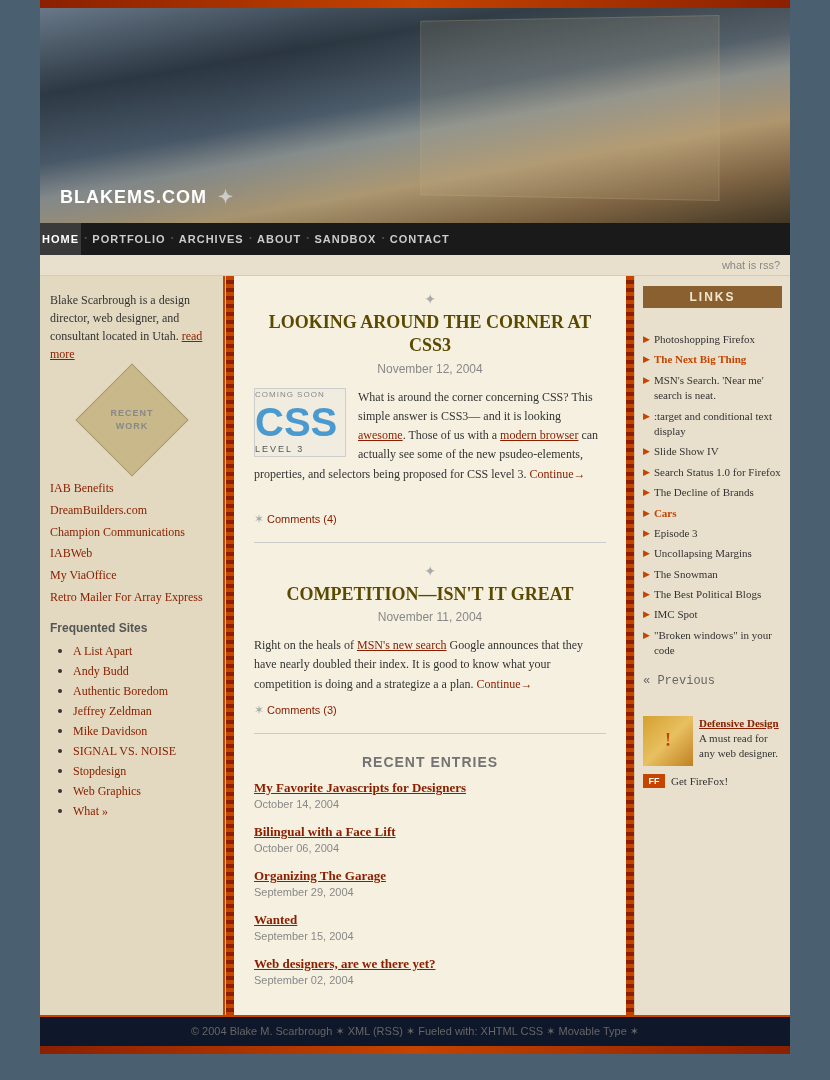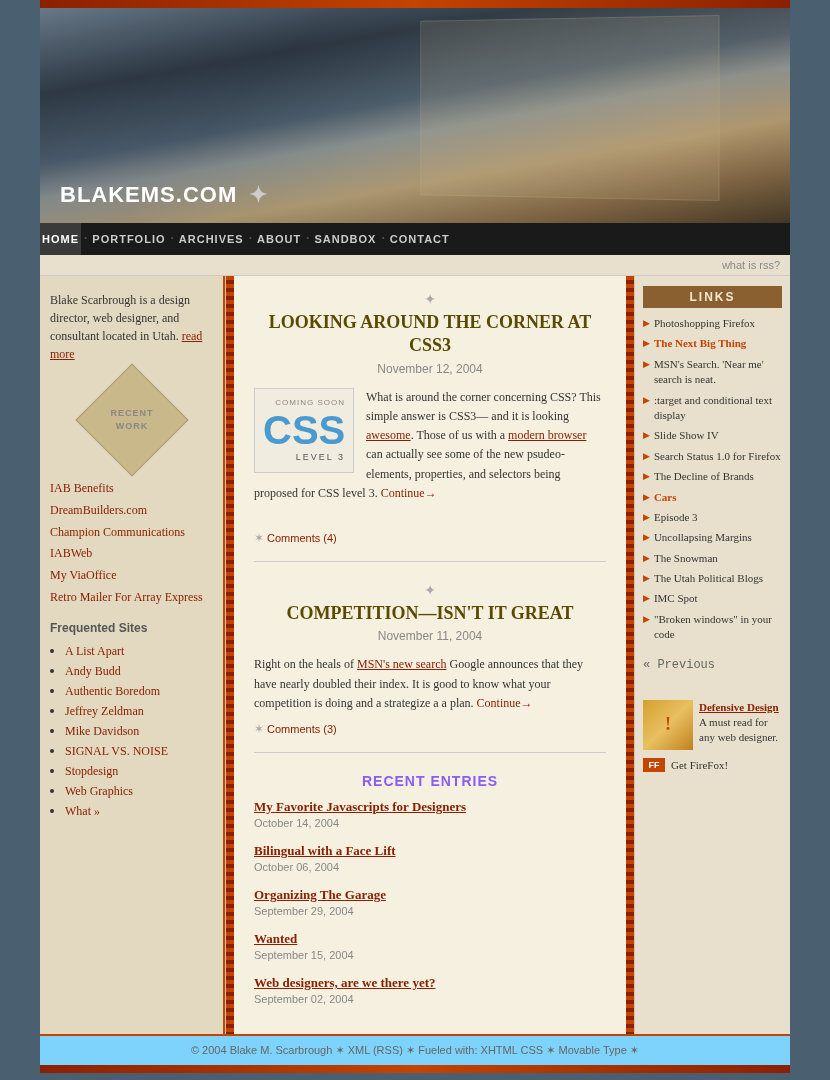--- a/index.html
+++ b/index.html
@@ -32,21 +32,21 @@
       width: 100%;
       height: 100%;
       background: linear-gradient(135deg, #5a6a7a 0%, #2a3540 30%, #7a8a7a 50%, #b09060 80%, #8a7050 100%);
       position: relative;
     }
     #site-title {
       position: absolute;
       bottom: 15px;
       left: 20px;
       color: #fff;
-      font-size: 22px;
+      font-size: 18px;
       font-weight: bold;
       font-family: Arial, sans-serif;
       letter-spacing: 1px;
     }
     #site-title span.bold {
       font-weight: 900;
     }
     #site-title .arrow {
       color: #ccc;
       margin-left: 5px;
@@ -159,20 +159,21 @@
       font-weight: bold;
       color: #555;
       margin-bottom: 8px;
     }
     .freq-links {
       list-style: disc;
       padding-left: 15px;
     }
     .freq-links li {
       margin-bottom: 4px;
+      margin-left: 8px;
     }
     .freq-links li a {
       color: #8b2000;
       text-decoration: none;
       font-size: 12px;
     }
     
     #center-column {
       flex: 1;
       background: #f5f0e0;
@@ -245,26 +246,26 @@
       line-height: 1.6;
       color: #333;
     }
     .article-body a { color: #8b2000; }
     .css-badge {
       float: left;
       margin-right: 12px;
       margin-bottom: 5px;
       background: #f0ece0;
       border: 1px solid #ccc;
-      padding: 8px;
-      text-align: right;
+      padding: 0;
+      text-align: left;
       font-family: Arial, sans-serif;
       font-size: 10px;
       color: #666;
-      width: 100px;
+      width: 92px;
     }
     .css-badge .coming-soon {
       font-size: 8px;
       letter-spacing: 1px;
       color: #888;
     }
     .css-badge .css-num {
       font-size: 40px;
       font-weight: bold;
       color: #4a9ad0;
@@ -284,21 +285,21 @@
       font-size: 11px;
       color: #8b2000;
       text-decoration: none;
       font-family: Arial, sans-serif;
     }
     
     .recent-entries-title {
       text-align: center;
       font-size: 14px;
       font-weight: bold;
-      color: #8b5cf6;
+      color: #737373;
       font-family: Arial, sans-serif;
       letter-spacing: 1px;
       margin: 15px 0 10px;
     }
     .recent-entry {
       margin-bottom: 12px;
     }
     .recent-entry a {
       color: #8b2000;
       text-decoration: underline;
@@ -318,21 +319,21 @@
       padding: 10px 8px;
     }
     .links-header {
       background: #8b6030;
       color: #f0e8d0;
       padding: 4px 8px;
       font-family: Arial, sans-serif;
       font-size: 12px;
       font-weight: bold;
       letter-spacing: 2px;
-      margin-bottom: 8px;
+      margin-bottom: 24px;
       text-align: center;
     }
     .right-links {
       list-style: none;
       margin-bottom: 15px;
     }
     .right-links li {
       margin-bottom: 5px;
       display: flex;
       align-items: flex-start;
@@ -394,21 +395,21 @@
       font-family: Arial, sans-serif;
       min-width: 22px;
       text-align: center;
     }
     .ff-text {
       font-size: 11px;
       color: #333;
     }
     
     #footer {
-      background: #7dd3fc;
+      background: #0f172a;
       border-top: 2px solid #c44400;
       padding: 8px 15px;
       text-align: center;
       font-size: 11px;
       color: #666;
       font-family: Arial, sans-serif;
     }
     #bottom-border {
       height: 8px;
       background: linear-gradient(to right, #8b2000, #c44400, #8b2000);
@@ -611,21 +612,21 @@
         <li>
             <a href="#">Episode 3</a>
           </li>
         <li>
             <a href="#">Uncollapsing Margins</a>
           </li>
         <li>
             <a href="#">The Snowman</a>
           </li>
         <li>
-            <a href="#">The Utah Political Blogs</a>
+            <a href="#">The Best Political Blogs</a>
           </li>
         <li>
             <a href="#">IMC Spot</a>
           </li>
         <li>
             <a href="#">"Broken windows" in your code</a>
           </li>
       </ul>
 
       <div class="prev-link" style="cursor:pointer;">« Previous</div>

